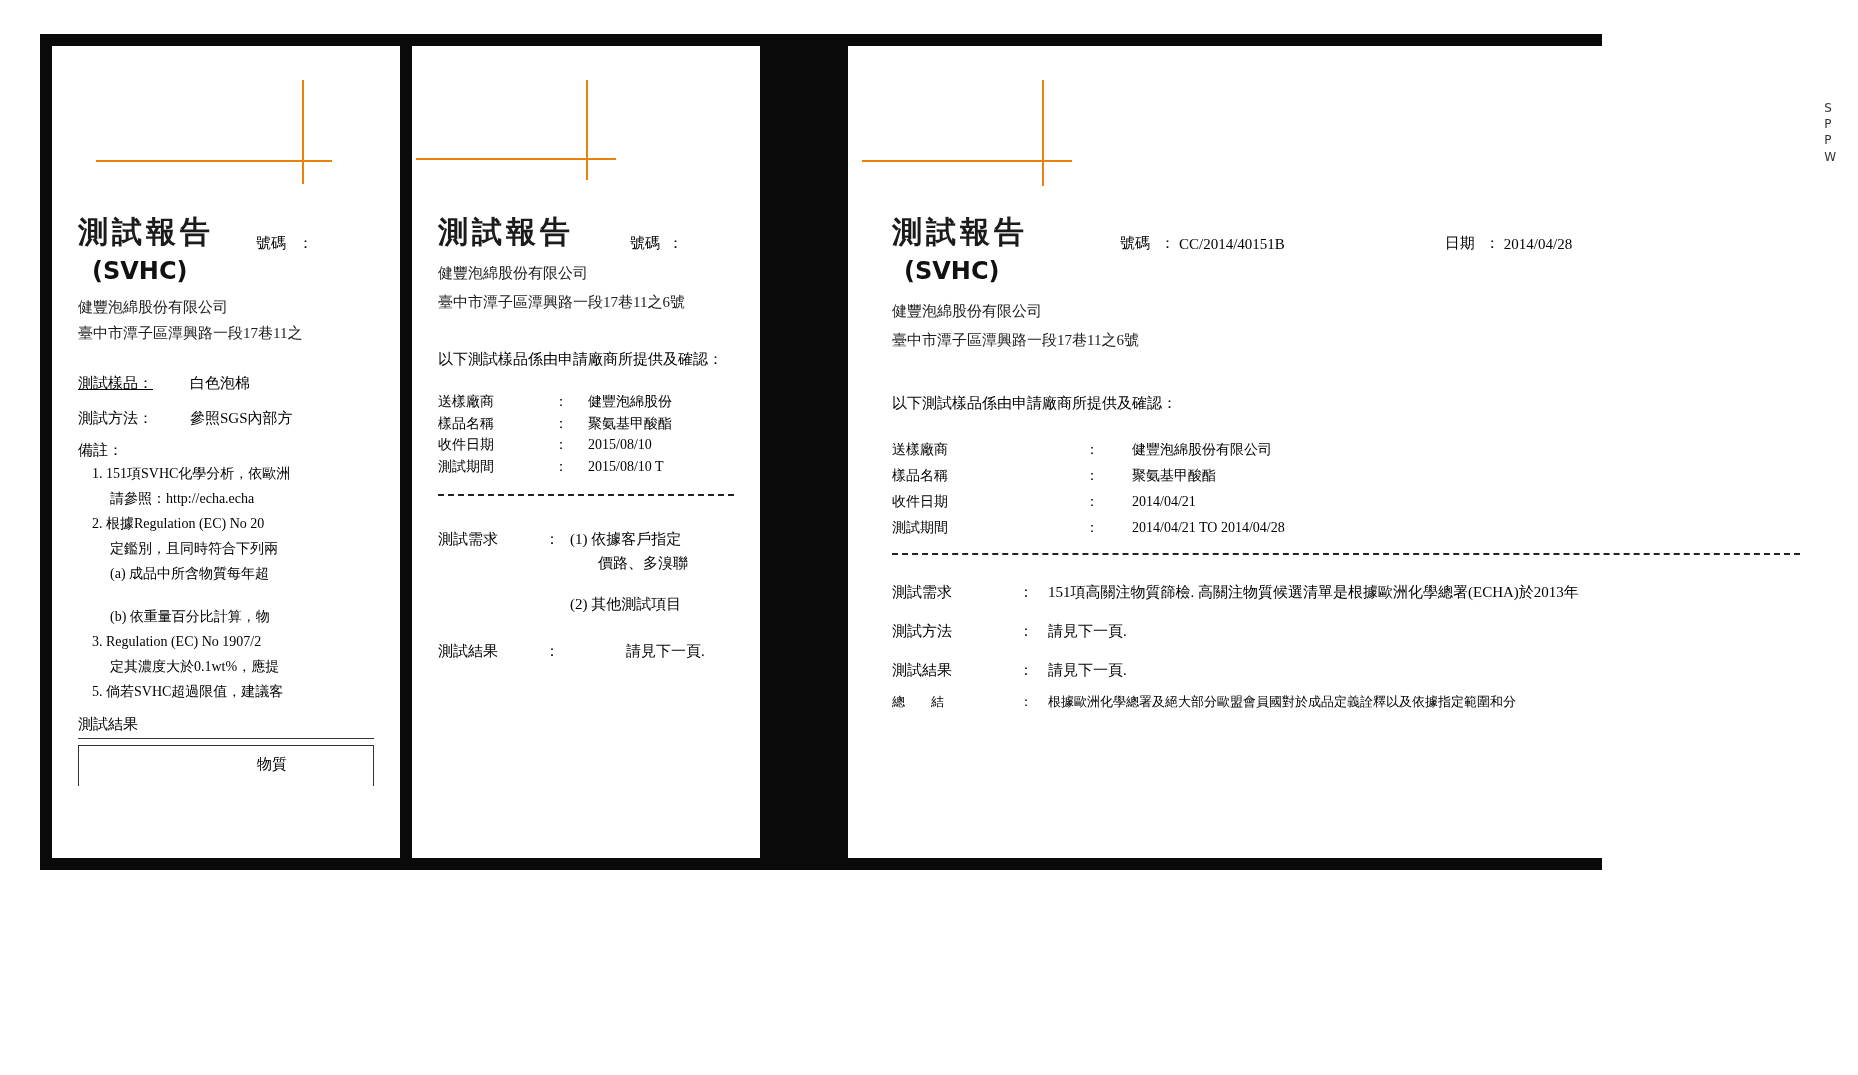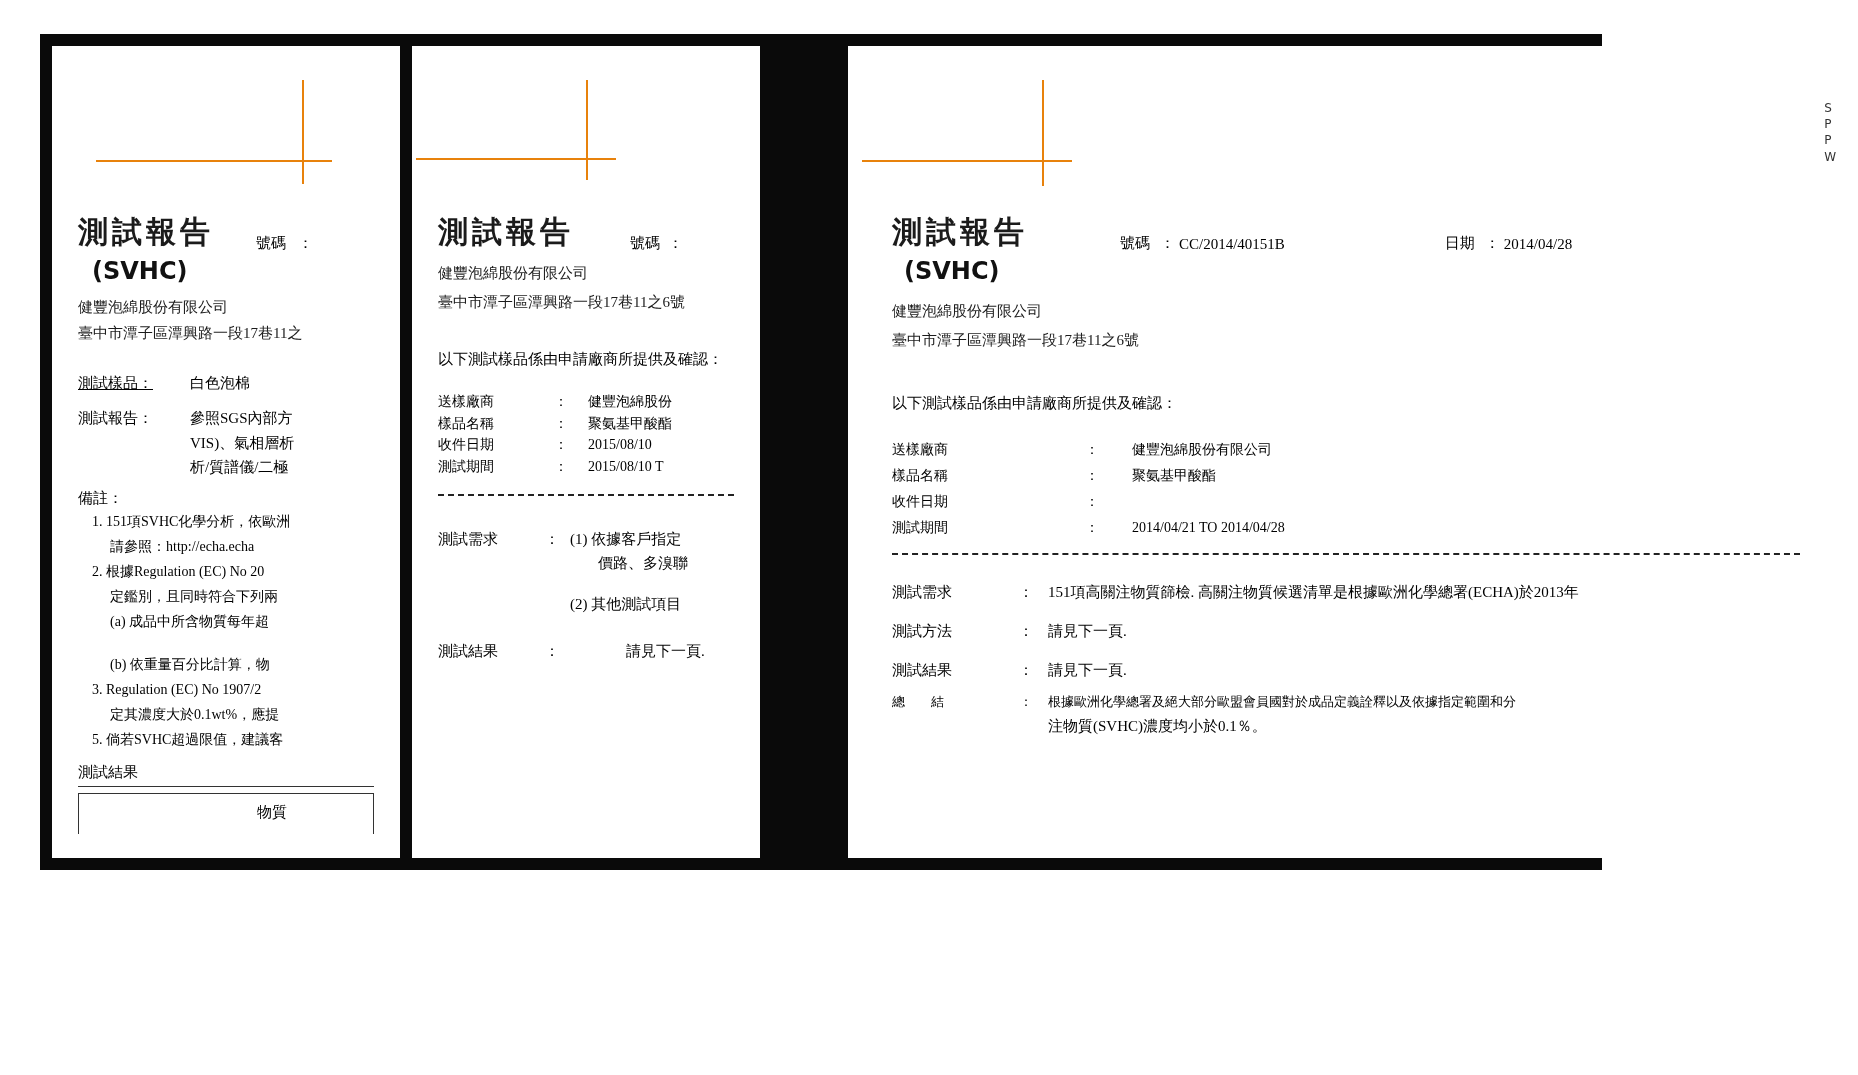--- a/index.html
+++ b/index.html
@@ -153,28 +153,24 @@
       <div class="meta-line" style="font-size:15px; line-height:1.7;">臺中市潭子區潭興路一段17巷11之</div>
 
       <div style="height:20px;"></div>
 
       <div class="kv" style="font-size:15px; margin-top:6px;">
         <div class="k u" style="width:112px;">測試樣品：</div>
         <div class="v">白色泡棉</div>
       </div>
 
       <div class="kv" style="font-size:15px; margin-top:12px;">
-        <div class="k" style="width:112px;">測試報告：</div>
+        <div class="k" style="width:112px;">測試方法：</div>
         <div class="v">
           <div>參照SGS內部方</div>
         </div>
-      </div>
-      <div style="font-size:15px; margin-left:112px; line-height:1.6;">
-        <div>VIS)、氣相層析</div>
-        <div>析/質譜儀/二極</div>
       </div>
 
       <div style="font-size:15px; margin-top:10px;">備註：</div>
 
       <ul class="num-list" style="font-size:14px; line-height:1.65; margin-top:2px;">
         <li style="margin-left:14px;">1. 151項SVHC化學分析，依歐洲</li>
         <li style="margin-left:32px; font-family:'Liberation Serif',serif;">請參照：http://echa.echa</li>
         <li style="margin-left:14px;">2. 根據Regulation (EC) No 20</li>
         <li style="margin-left:32px;">定鑑別，且同時符合下列兩</li>
         <li style="margin-left:32px;">(a) 成品中所含物質每年超</li>
@@ -291,20 +287,21 @@
         <div class="v">健豐泡綿股份有限公司</div>
       </div>
       <div class="kv" style="font-size:14px; line-height:1.85;">
         <div class="k" style="width:160px;">樣品名稱</div>
         <div class="c" style="width:80px;">：</div>
         <div class="v">聚氨基甲酸酯</div>
       </div>
       <div class="kv" style="font-size:14px; line-height:1.85;">
         <div class="k" style="width:160px;">收件日期</div>
         <div class="c" style="width:80px;">：</div>
+        <div class="v">2014/04/21</div>
       </div>
       <div class="kv" style="font-size:14px; line-height:1.85;">
         <div class="k" style="width:160px;">測試期間</div>
         <div class="c" style="width:80px;">：</div>
         <div class="v">2014/04/21 TO 2014/04/28</div>
       </div>
 
       <hr class="sep" style="margin-top:12px;">
 
       <div style="height:16px;"></div>
@@ -325,21 +322,20 @@
         <div class="k" style="width:112px;">測試結果</div>
         <div class="c" style="width:44px;">：</div>
         <div class="v">請見下一頁.</div>
       </div>
 
       <div class="kv" style="font-size:13px; margin-top:10px;">
         <div class="k" style="width:112px;">總　　結</div>
         <div class="c" style="width:44px;">：</div>
         <div class="v">根據歐洲化學總署及絕大部分歐盟會員國對於成品定義詮釋以及依據指定範圍和分</div>
       </div>
-      <div style="font-size:15px; margin-left:156px; line-height:1.9;">注物質(SVHC)濃度均小於0.1％。</div>
     </div>
 
     <div class="edge-text">
       <div>S</div>
       <div>P</div>
       <div>P</div>
       <div>W</div>
     </div>
   </div>
 

